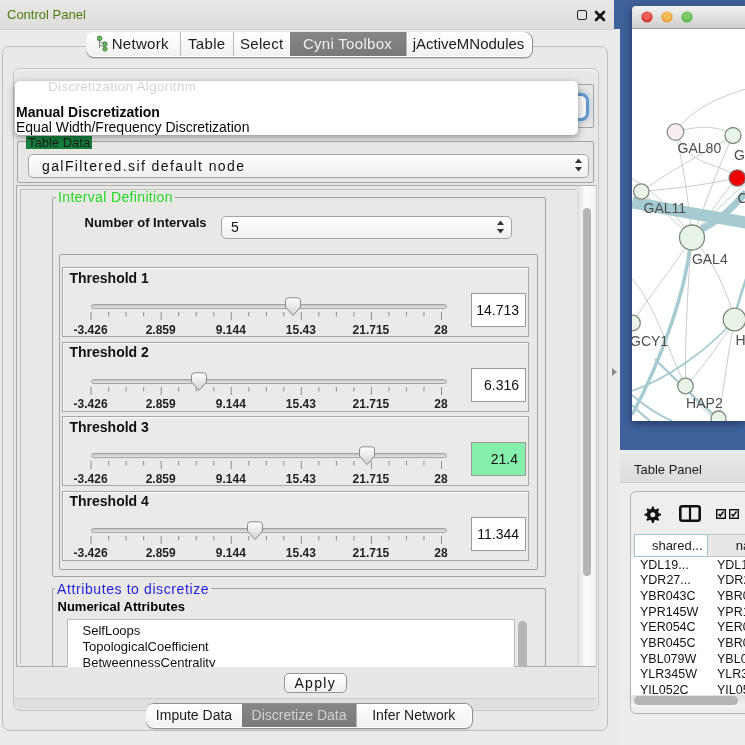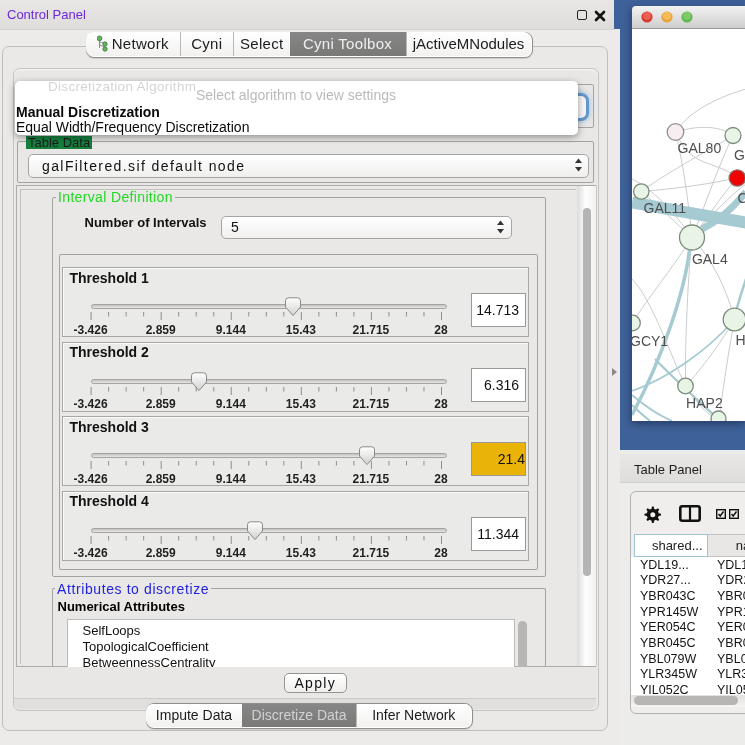--- a/index.html
+++ b/index.html
@@ -4,36 +4,36 @@
 html,body{margin:0;padding:0;}
 body{width:745px;height:745px;overflow:hidden;font-family:"Liberation Sans",sans-serif;position:relative;background:#ecebea;}
 .abs{position:absolute;}
 .gb{position:absolute;border:1px solid #a3a3a3;border-radius:2px;}
 .gblabel{position:absolute;font-size:13.5px;line-height:1;padding:0 2px;}
 .txt{position:absolute;line-height:1;white-space:pre;}
 </style></head><body>
 
 <div class="abs" style="left:0;top:0;width:620px;height:745px;background:#ecebea;overflow:hidden;">
 <div class="abs" style="left:0;top:0;width:614px;height:29px;background:linear-gradient(#e8e7e6,#dedddc);border-bottom:1px solid #d4d3d2;"></div>
-<div class="txt" style="left:7px;top:8px;font-size:13px;color:#6d28d9;">Control Panel</div>
+<div class="txt" style="left:7px;top:8px;font-size:13px;color:#4d7c0f;">Control Panel</div>
 <div class="abs" style="left:577px;top:10px;width:8px;height:8px;border:1.6px solid #222;border-radius:2px;"></div>
 <svg class="abs" style="left:594px;top:10px;" width="12" height="12" viewBox="0 0 12 12">
       <path d="M2 2 L10 10 M10 2 L2 10" stroke="#111" stroke-width="2.6" stroke-linecap="round"></path>
     </svg>
 <div class="abs" style="left:2px;top:46px;width:604px;height:683px;background:#eae9e8;border:1px solid #c0bfbe;border-radius:7px;"></div>
 <div class="abs" style="left:13px;top:68px;width:584px;height:641px;background:#e8e7e6;border:1px solid #c4c3c2;border-radius:7px;box-shadow:inset 0 1px 2px rgba(255,255,255,.7);"></div>
 <div class="abs" style="left:14px;top:698px;width:582px;height:10px;background:#e0dfde;border-top:1px solid #cccbca;border-radius:0 0 7px 7px;"></div>
 <div class="abs" style="left:85.5px;top:31.5px;width:445px;height:24.5px;border:1px solid #8f8e8d;border-radius:8px;background:#fff;box-shadow:0 1px 1px rgba(0,0,0,0.12);"></div>
 <div class="abs" style="left:86px;top:32px;width:93.5px;height:23.5px;background:linear-gradient(#ffffff,#f2f1f0);color:#1c1c1c;border-radius:7px 0 0 7px;box-sizing:border-box;display:flex;align-items:center;justify-content:center;font-size:15px;letter-spacing:0.3px;"><svg width="11" height="17" viewBox="0 0 11 17" style="margin-right:4px;flex:none;">
         <path d="M2.5 3 L2.5 13 M2.5 6 C2.5 9 8 6 8 9 M2.5 9 C2.5 12 8 10 8 13" stroke="#8a8a8a" stroke-width="1" fill="none"></path>
         <circle cx="2.5" cy="3.4" r="2.4" fill="#63b55e" stroke="#3c7a39" stroke-width="0.8"></circle>
         <circle cx="8" cy="9" r="2.2" fill="#63b55e" stroke="#3c7a39" stroke-width="0.8"></circle>
         <circle cx="8" cy="14" r="2.2" fill="#63b55e" stroke="#3c7a39" stroke-width="0.8"></circle>
       </svg>Network</div>
-<div class="abs" style="left:179.5px;top:32px;width:53.5px;height:23.5px;background:linear-gradient(#ffffff,#f2f1f0);color:#1c1c1c;border-radius:0 0 0 0;border-left:1px solid #b9b8b7;box-sizing:border-box;display:flex;align-items:center;justify-content:center;font-size:15px;letter-spacing:0.3px;">Cyni</div>
+<div class="abs" style="left:179.5px;top:32px;width:53.5px;height:23.5px;background:linear-gradient(#ffffff,#f2f1f0);color:#1c1c1c;border-radius:0 0 0 0;border-left:1px solid #b9b8b7;box-sizing:border-box;display:flex;align-items:center;justify-content:center;font-size:15px;letter-spacing:0.3px;">Table</div>
 <div class="abs" style="left:233px;top:32px;width:56.5px;height:23.5px;background:linear-gradient(#ffffff,#f2f1f0);color:#1c1c1c;border-radius:0 0 0 0;border-left:1px solid #b9b8b7;box-sizing:border-box;display:flex;align-items:center;justify-content:center;font-size:15px;letter-spacing:0.3px;">Select</div>
 <div class="abs" style="left:289.5px;top:32px;width:116px;height:23.5px;background:linear-gradient(#868686,#797978);color:#efefef;border-radius:0 0 0 0;box-sizing:border-box;display:flex;align-items:center;justify-content:center;font-size:15px;letter-spacing:0.3px;">Cyni Toolbox</div>
 <div class="abs" style="left:405.5px;top:32px;width:125px;height:23.5px;background:linear-gradient(#ffffff,#f2f1f0);color:#1c1c1c;border-radius:0 7px 7px 0;border-left:1px solid #b9b8b7;box-sizing:border-box;display:flex;align-items:center;justify-content:center;font-size:15px;letter-spacing:0px;">jActiveMNodules</div>
 <div class="gb" style="left:16.5px;top:83.5px;width:575px;height:42.5px;"></div>
 <div class="abs" style="left:560px;top:96px;width:26px;height:22px;border-radius:5px;background:#f6f6f6;box-shadow:0 0 0 3px rgba(85,142,200,.85),0 0 5px 4px rgba(110,165,220,.5);"></div>
 <div class="gb" style="left:16.5px;top:140.5px;width:575px;height:40px;"></div>
 <div class="gblabel" style="left:26px;top:135.5px;font-size:13px;color:#1c1c1c;background:#15803d;">Table Data</div>
 <div class="abs" style="left:28px;top:154px;width:559px;height:21.5px;background:linear-gradient(#ffffff,#f0efee);border:1px solid #a6a5a4;border-radius:5px;"></div>
 <div class="txt" style="left:42px;top:158.5px;font-size:14px;letter-spacing:1.4px;color:#111;">galFiltered.sif default node</div>
 <svg class="abs" style="left:574px;top:158px;" width="9" height="14" viewBox="0 0 9 14">
@@ -172,21 +172,21 @@
     <div class="txt" style="left:406.0px;top:472.5px;width:70px;text-align:center;font-size:12px;font-weight:bold;color:#1f1f1f;">28</div>
     <svg class="abs" style="left:359.4px;top:446px;" width="16" height="20" viewBox="0 0 16 20">
       <defs>
         <linearGradient id="thg3" x1="0" y1="0" x2="0" y2="1">
           <stop offset="0" stop-color="#ffffff"></stop>
           <stop offset="1" stop-color="#d2d1d0"></stop>
         </linearGradient>
       </defs>
       <path d="M3.5 0.8 h9 a3 3 0 0 1 3 3 v6.2 l-7.5 8.6 l-7.5 -8.6 v-6.2 a3 3 0 0 1 3 -3 z" fill="url(#thg3)" stroke="#8a8988" stroke-width="1"></path>
     </svg>
-    <div class="abs" style="left:471px;top:442px;width:55px;height:34px;background:#eab308;border:1px solid #9a9998;display:flex;align-items:center;justify-content:flex-end;padding-right:0;box-sizing:border-box;font-size:14px;color:#111;">21.4</div>
+    <div class="abs" style="left:471px;top:442px;width:55px;height:34px;background:#86efac;border:1px solid #9a9998;display:flex;align-items:center;justify-content:flex-end;padding-right:7px;box-sizing:border-box;font-size:14px;color:#111;">21.4</div>
 <div class="abs" style="left:61.5px;top:490.5px;width:467.5px;height:70px;background:#eaeae9;border:1px solid #a8a7a6;box-shadow:inset 1px 1px 0 rgba(255,255,255,.8);box-sizing:border-box;"></div>
     <div class="txt" style="left:69.5px;top:494.0px;font-size:14px;font-weight:bold;color:#111;">Threshold 4</div>
     <div class="abs" style="left:91px;top:527.5px;width:356px;height:5px;background:linear-gradient(#c2c1c0,#e8e7e6);border:1px solid #a5a4a3;border-radius:3px;box-sizing:border-box;"></div>
     <svg class="abs" style="left:61.5px;top:535.5px;" width="468" height="10" viewBox="0 0 468 10">
       <line x1="29.10" y1="0" x2="29.10" y2="8" stroke="#8f8e8d" stroke-width="1"></line>
       <line x1="46.62" y1="0" x2="46.62" y2="4.5" stroke="#8f8e8d" stroke-width="1"></line>
       <line x1="64.14" y1="0" x2="64.14" y2="4.5" stroke="#8f8e8d" stroke-width="1"></line>
       <line x1="81.66" y1="0" x2="81.66" y2="4.5" stroke="#8f8e8d" stroke-width="1"></line>
       <line x1="99.18" y1="0" x2="99.18" y2="8" stroke="#8f8e8d" stroke-width="1"></line>
       <line x1="116.70" y1="0" x2="116.70" y2="4.5" stroke="#8f8e8d" stroke-width="1"></line>
@@ -229,21 +229,20 @@
       <div style="margin:3px 0 0 15px;font-size:13px;color:#111;line-height:16px;">SelfLoops<br>TopologicalCoefficient<br>BetweennessCentrality</div>
     </div>
 <div class="abs" style="left:517.5px;top:621px;width:9px;height:45.5px;background:#b7b6b5;border-radius:5px 5px 0 0;"></div>
 <div class="abs" style="left:283.5px;top:673px;width:63.5px;height:20px;background:linear-gradient(#ffffff,#efeeed);border:1px solid #969594;border-radius:5px;box-sizing:border-box;display:flex;align-items:center;justify-content:center;font-size:14px;letter-spacing:1.3px;color:#111;">Apply</div>
 <div class="abs" style="left:145.5px;top:703px;width:325px;height:24px;border:1px solid #8f8e8d;border-radius:8px;background:#fff;box-shadow:0 1px 1px rgba(0,0,0,0.12);"></div>
 <div class="abs" style="left:242px;top:703.5px;width:114px;height:23.5px;background:linear-gradient(#868686,#797978);color:#d2d2d2;border-radius:0 0 0 0;box-sizing:border-box;display:flex;align-items:center;justify-content:center;font-size:14px;letter-spacing:0px;">Discretize Data</div>
 <div class="abs" style="left:146px;top:703.5px;width:96px;height:23.5px;background:linear-gradient(#ffffff,#f2f1f0);color:#1c1c1c;border-radius:7px 0 0 7px;box-sizing:border-box;display:flex;align-items:center;justify-content:center;font-size:14px;letter-spacing:0px;">Impute Data</div>
 <div class="abs" style="left:356px;top:703.5px;width:114.5px;height:23.5px;background:linear-gradient(#ffffff,#f2f1f0);color:#1c1c1c;border-radius:0 7px 7px 0;border-left:1px solid #b9b8b7;box-sizing:border-box;display:flex;align-items:center;justify-content:center;font-size:14px;letter-spacing:0px;">Infer Network</div>
 <div class="abs" style="left:15px;top:80.5px;width:562.5px;height:54px;background:#fff;border-radius:5px;box-shadow:0 2px 7px rgba(0,0,0,0.4);"></div>
 <div class="txt" style="left:48px;top:79.5px;font-size:13.5px;letter-spacing:0.3px;color:#d6d5d4;">Discretization Algorithm</div>
-<div class="txt" style="left:15px;top:87.5px;width:562px;text-align:center;font-size:14px;color:#bbbab9;">Select algorithm to view settings</div>
 <div class="txt" style="left:16px;top:105px;font-size:14px;font-weight:bold;color:#0a0a0a;">Manual Discretization</div>
 <div class="txt" style="left:16px;top:120px;font-size:14px;color:#0a0a0a;">Equal Width/Frequency Discretization</div>
 <svg class="abs" style="left:610px;top:367px;" width="8" height="10" viewBox="0 0 8 10">
       <path d="M2 1 L7 5 L2 9 Z" fill="#8a8988"></path>
     </svg>
 </div>
 <div class="abs" style="left:620px;top:0;width:125px;height:745px;background:#3e6199;overflow:hidden;"></div>
 <div class="abs" style="left:614px;top:0;width:6px;height:29px;background:#3e6199;"></div>
 <div class="abs" style="left:631.5px;top:5.5px;width:113.5px;height:414px;box-shadow:0 3px 8px rgba(0,0,20,0.45);">
     <div style="height:22px;background:linear-gradient(#f2f2f2,#cfcecd);border-bottom:1px solid #9a9998;border-radius:4px 0 0 0;position:relative;">

